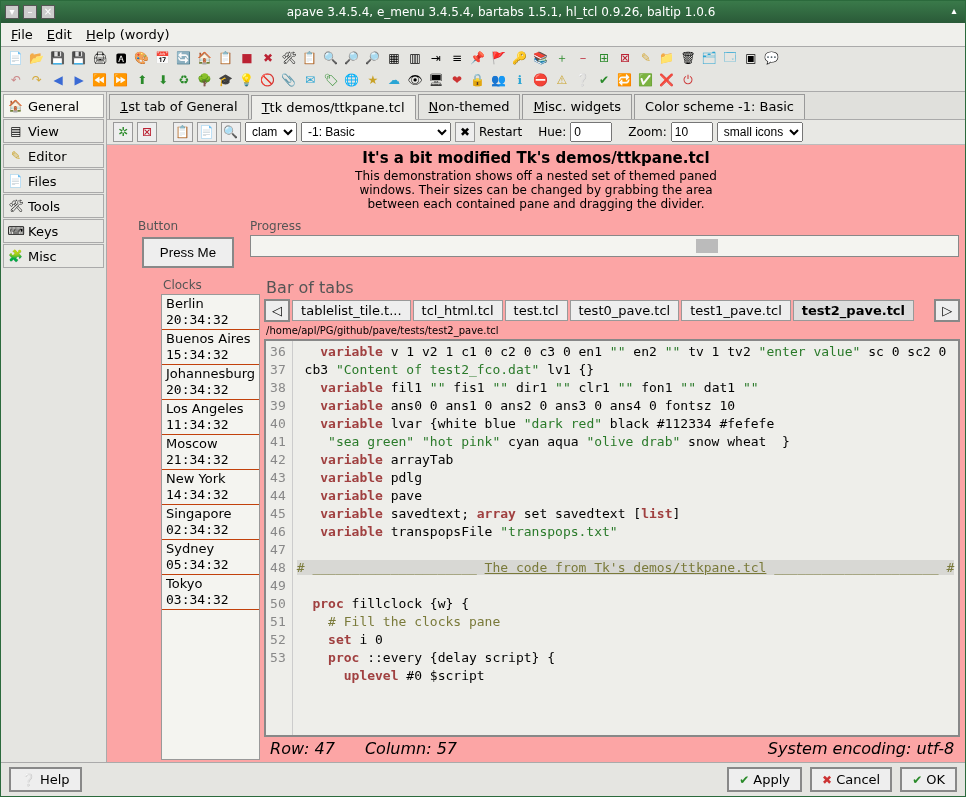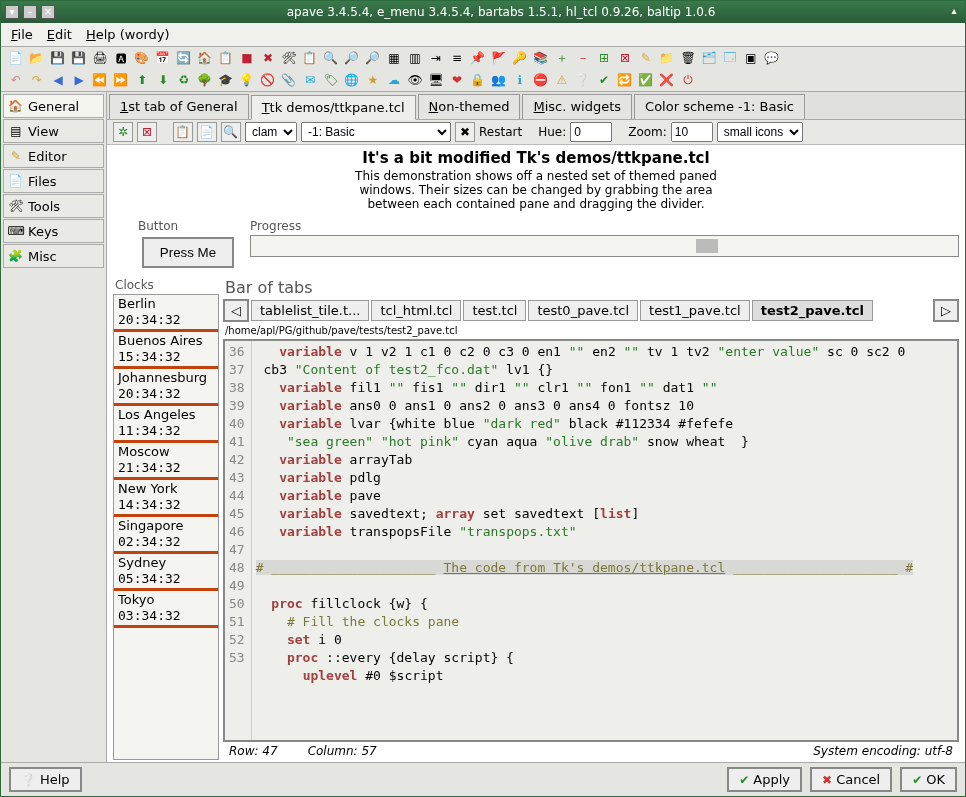--- a/index.html
+++ b/index.html
@@ -21,52 +21,52 @@
 .sbtn.active { background: #f5f5f0; }
 .sic { width: 16px; height: 16px; display: inline-flex; align-items: center; justify-content: center; font-size: 12px; }
 .main { flex: 1; display: flex; flex-direction: column; overflow: hidden; }
 .tabs { display: flex; gap: 2px; background: #e0e0dc; padding: 2px 2px 0 2px; border-bottom: 1px solid #aaa; }
 .tab { padding: 4px 10px; border: 1px solid #999; border-bottom: none; background: #e4e4e0; cursor: pointer; font-size: 13px; }
 .tab.active { background: #eeeeea; border-bottom: 1px solid #eeeeea; position: relative; top: 1px; }
 .cfgrow { display: flex; align-items: center; gap: 4px; padding: 2px 6px; background: #e8e8e4; border-bottom: 1px solid #bbb; font-size: 12px; }
 .cfgrow select, .cfgrow input { font-size: 12px; padding: 1px 2px; }
 .cfgrow input[type="number"] { width: 42px; }
 .cfgrow .ib { width: 20px; height: 20px; border: 1px solid #999; display: inline-flex; align-items: center; justify-content: center; background: #eee; cursor: pointer; }
-.content { flex: 1; overflow: auto; padding: 2px 6px; background: #ffffff; display: flex; flex-direction: column; }
+.content { flex: 1; overflow: auto; padding: 2px 6px; background: #fca5a5; display: flex; flex-direction: column; }
 .demohdr { text-align: center; margin: 2px 0 6px 0; }
 .demohdr .t { font-weight: bold; font-size: 15px; }
 .demohdr .d { font-size: 12px; max-width: 400px; margin: 2px auto; }
 .bprow { display: flex; gap: 8px; align-items: flex-start; }
 .panel-lbl { font-size: 12px; color: #555; margin-bottom: 2px; }
 .btnpanel { width: 104px; margin-left: 25px; }
 .btnpanel button { width: 92px; padding: 6px 4px; border: 2px solid #888; background: #eee; margin: 2px 0 0 4px; }
 .progpanel { flex: 1; }
 .progbar { height: 22px; border: 1px solid #888; background: #f4f4f0; position: relative; margin-top: 2px; }
 .progbar .chunk { position: absolute; top: 3px; height: 14px; background: #bbb; }
-.bigsplit { display: flex; margin-top: 10px; gap: 0; flex: 1; min-height: 0; }
+.bigsplit { display: flex; margin-top: 10px; gap: 0; flex: 1; min-height: 0; margin-left: 48px; }
 .clocks { width: 106px; display: flex; flex-direction: column; }
 .clocks .hdr { font-size: 12px; color: #555; margin-bottom: 2px; padding-left: 2px; }
 .clkbox { border: 1px solid #999; background: #f4f4f0; flex: 1; overflow: auto; }
-.clk { border-bottom: 3px solid #c2410c; padding: 1px 4px; font-size: 13px; line-height: 16px; }
+.clk { border-bottom: 1px solid #c2410c; padding: 1px 4px; font-size: 13px; line-height: 16px; }
 .clk .time { font-family: monospace; font-size: 13px; }
 .barcol { flex: 1; display: flex; flex-direction: column; margin-left: 4px; min-height: 0; }
 .barhdr { font-size: 16px; color: #555; padding-left: 2px; }
 .bartabs { display: flex; align-items: center; gap: 0; margin-top: 2px; }
 .bartabs .nav { border: 2px solid #888; background: #eee; padding: 2px 6px; cursor: pointer; }
 .bartabs .bt { border: 1px solid #999; background: #eee; padding: 2px 8px; font-size: 13px; margin-left: 2px; cursor: pointer; }
 .bartabs .bt.active { background: #ddd; font-weight: bold; }
 .path { font-size: 10px; padding: 3px 2px; }
 .codebox { flex: 1; border: 2px solid #888; background: #eeeeea; display: flex; overflow: hidden; min-height: 240px; }
 .gutter { background: #eeeeea; color: #888; text-align: right; padding: 2px 6px 2px 4px; font-family: "DejaVu Sans Mono", monospace; font-size: 13px; line-height: 18px; border-right: 1px solid #ccc; }
 .code { flex: 1; padding: 2px 4px; font-family: "DejaVu Sans Mono", monospace; font-size: 13px; line-height: 18px; white-space: pre; overflow: auto; }
 .kw { color: #a04040; font-weight: bold; }
 .str { color: #2a7a2a; }
 .com { color: #7a7a3a; }
 .hl { background: #d8d8d4; }
-.statusrow { font-size: 12px; font-style: italic; padding: 2px 6px; display: flex; }
+.statusrow { font-size: 16px; font-style: italic; padding: 2px 6px; display: flex; }
 .statusrow .sp { flex: 1; }
 .footer { height: 34px; border-top: 1px solid #aaa; background: #e5e5e1; display: flex; align-items: center; padding: 0 8px; gap: 8px; }
 .footer .sp { flex: 1; }
 .fbtn { display: inline-flex; align-items: center; gap: 4px; padding: 3px 10px; border: 2px solid #888; background: #eee; cursor: pointer; font-size: 13px; }
 .fbtn .fi { font-size: 12px; }
 </style>
 </head>
 <body>
 
 <div class="window">

